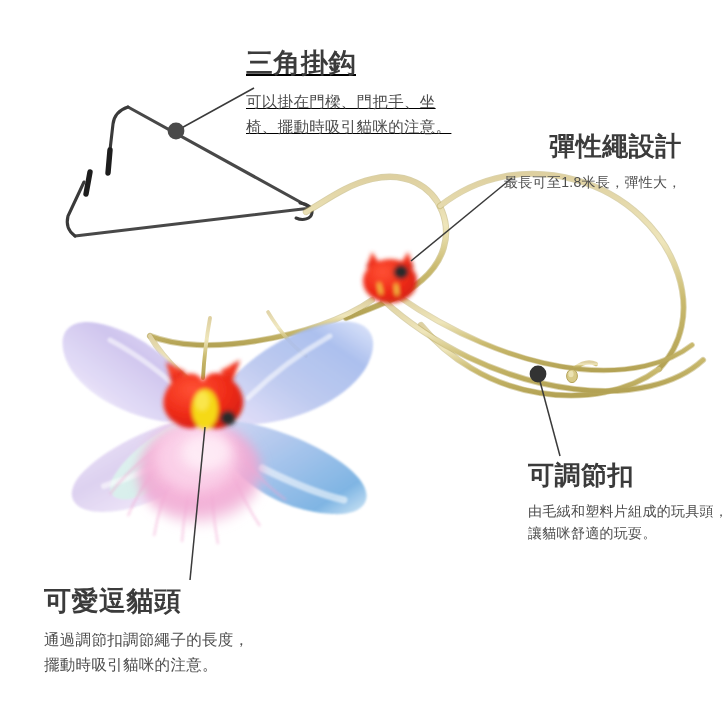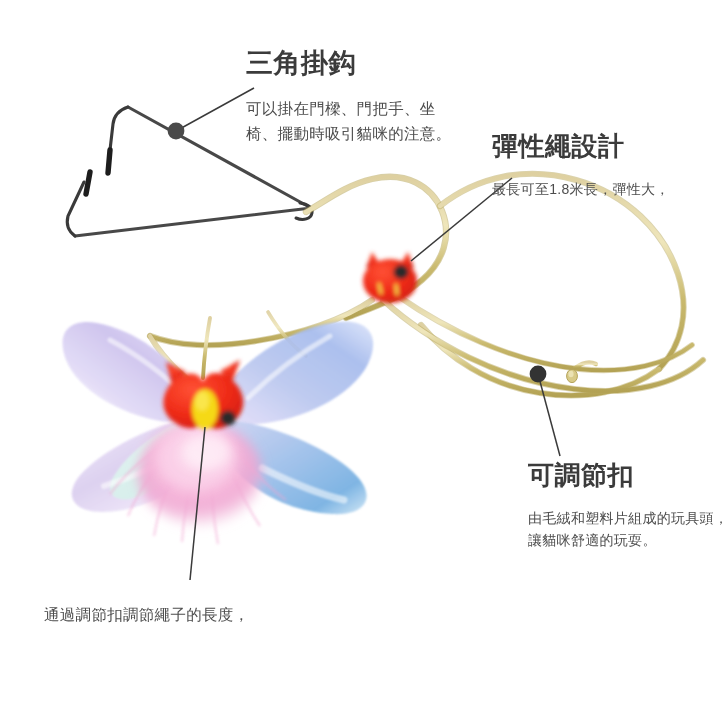--- a/index.html
+++ b/index.html
@@ -29,26 +29,26 @@
     line-height: 1.18;
     color: #3b3b3b;
     letter-spacing: 0.5px;
     white-space: nowrap;
   }
   .callout-body {
     font-size: 15.5px;
     line-height: 1.62;
     color: #4d4d4d;
     letter-spacing: 0.3px;
-    margin-top: 16px;
+    margin-top: 9px;
   }
   .callout-body div { white-space: nowrap; }
 
-  #c-hook  { left: 246px; top: 48px;  }
-  #c-cord  { left: 492px; top: 131px; }
+  #c-hook  { left: 246px; top: 48px; text-decoration: underline;  }
+  #c-cord  { left: 504px; top: 131px; text-align: right; }
   #c-buckle{ left: 528px; top: 460px; }
   #c-head  { left: 44px;  top: 586px; }
 
   #c-cord .callout-title,
   #c-buckle .callout-title { font-size: 26px; }
   #c-cord .callout-body,
   #c-buckle .callout-body { font-size: 14px; }
 </style>
 </head>
 <body>
@@ -310,18 +310,20 @@
 
   <div class="callout" id="c-buckle">
     <div class="callout-title">可調節扣</div>
     <div class="callout-body">
       <div>由毛絨和塑料片組成的玩具頭，</div>
       <div>讓貓咪舒適的玩耍。</div>
     </div>
   </div>
 
   <div class="callout" id="c-head">
+    <div class="callout-title">可愛逗貓頭</div>
     <div class="callout-body">
       <div>通過調節扣調節繩子的長度，</div>
+      <div>擺動時吸引貓咪的注意。</div>
     </div>
   </div>
 
 </div>
 
 </body></html>

